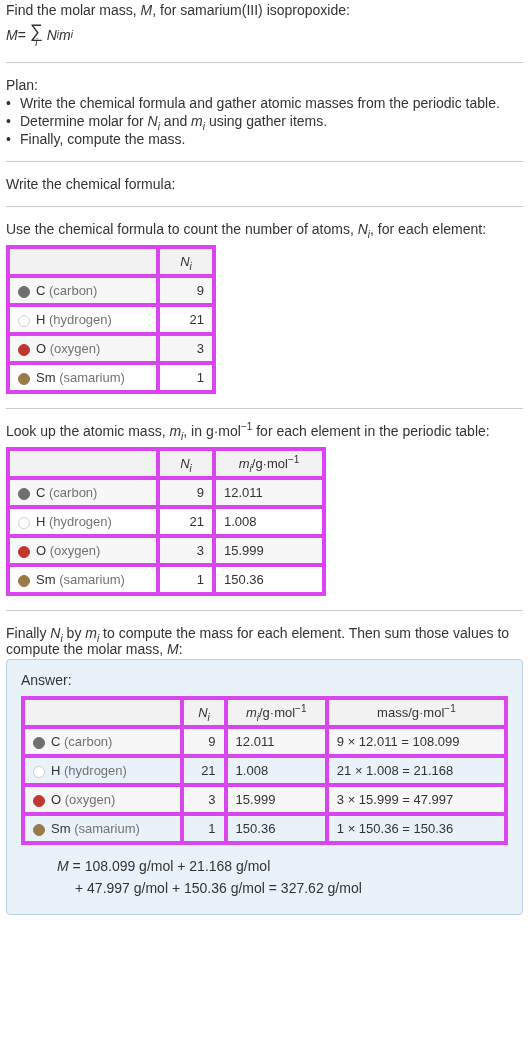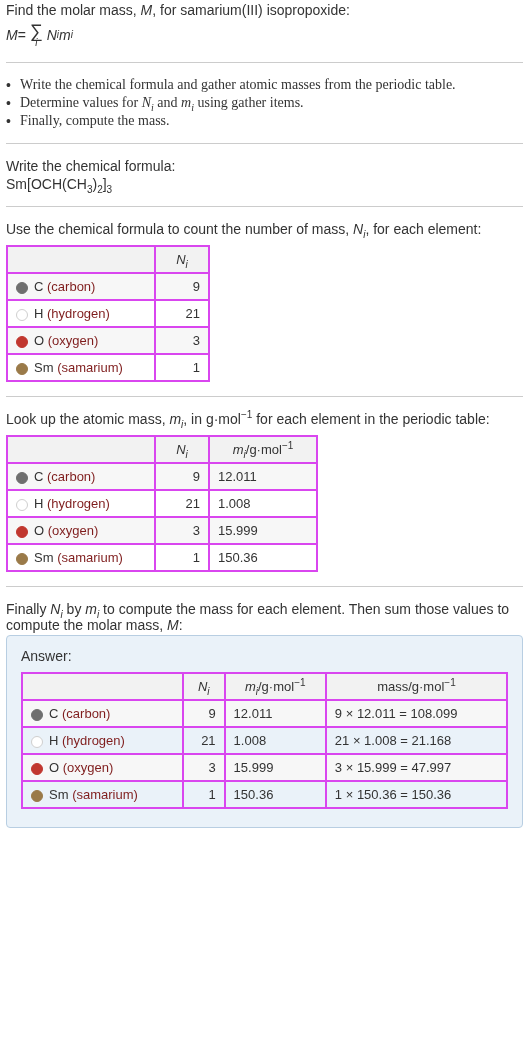--- a/index.html
+++ b/index.html
@@ -13,21 +13,21 @@
   }
   .doc { padding: 0 6px; }
   .line { margin: 2px 0; }
   .hr {
     border: none;
     border-top: 1px solid #ccc;
     margin: 14px 0;
   }
   .bullet-row { display: flex; margin: 2px 0; }
   .bullet { width: 14px; flex: 0 0 14px; }
-  .bullet-text { flex: 1; font-family: Liberation Serif, serif; }
+  .bullet-text { flex: 1; }
 
   .formula { margin: 4px 0 2px 0; }
   .chem { font-family: "Helvetica Neue", Arial, sans-serif; }
   .sub { font-size: 10px; vertical-align: sub; line-height: 0; }
   .sup { font-size: 10px; vertical-align: super; line-height: 0; }
   .var { font-style: italic; }
   .sum-row { display: inline-flex; align-items: center; }
   .sigma-wrap {
     display: inline-flex;
     flex-direction: column;
@@ -36,21 +36,21 @@
     margin: 0 4px;
   }
   .sigma { font-size: 18px; }
   .sigma-sub { font-size: 10px; font-style: italic; margin-top: -2px; }
 
   .tbl {
     border-collapse: collapse;
     margin: 8px 0 4px 0;
   }
   .tbl th, .tbl td {
-    border: 2px solid #d946ef;
+    border: 4px solid #d946ef;
     padding: 5px 8px;
     font-size: 13px;
     text-align: left;
     vertical-align: middle;
   }
   .tbl th {
     background: #f2f2f2;
     font-weight: normal;
     text-align: center;
   }
@@ -61,21 +61,21 @@
   .el-cell { white-space: nowrap; }
   .dot {
     display: inline-block;
     width: 10px; height: 10px;
     border-radius: 50%;
     border: 1px solid #999;
     margin-right: 6px;
     vertical-align: middle;
   }
   .el-name { font-weight: 500; }
-  .el-full { color: #7f1d1d; }
+  .el-full { color: #737373; }
 
   .answer-box {
     background: #eaf2f9;
     border: 1px solid #b8cee2;
     border-radius: 4px;
     padding: 10px 14px 14px 14px;
     margin: 0 0 4px 0;
   }
   .answer-box .tbl { width: 100%; }
   .final-mass { margin-top: 10px; margin-left: 36px; line-height: 1.6; }
@@ -98,46 +98,44 @@
       </span>
       <span class="var">N</span>
         <span class="sub var">i</span>
         <span class="var">m</span>
         <span class="sub var">i</span>
     </span>
   </div>
 
   <hr class="hr">
 
+  <div class="line">Plan:</div>
   <div class="bullet-row">
     <div class="bullet">•</div>
     <div class="bullet-text">Write the chemical formula and gather atomic masses from the periodic table.</div>
   </div>
   <div class="bullet-row">
     <div class="bullet">•</div>
     <div class="bullet-text">
-      <span>Determine values for </span><span class="var">N</span><span class="sub var">i</span><span> and </span><span class="var">m</span><span class="sub var">i</span><span> using gather items.</span>
+      <span>Determine molar for </span><span class="var">N</span><span class="sub var">i</span><span> and </span><span class="var">m</span><span class="sub var">i</span><span> using gather items.</span>
     </div>
   </div>
   <div class="bullet-row">
     <div class="bullet">•</div>
     <div class="bullet-text">Finally, compute the mass.</div>
   </div>
 
   <hr class="hr">
 
   <div class="line">Write the chemical formula:</div>
-  <div class="line chem">
-    <span>Sm[OCH(CH</span><span class="sub">3</span><span>)</span><span class="sub">2</span><span>]</span><span class="sub">3</span>
-  </div>
-
-  <hr class="hr">
-
-  <div class="line">
-    <span>Use the chemical formula to count the number of mass, </span><span class="var">N</span><span class="sub var">i</span><span>, for each element:</span>
+
+  <hr class="hr">
+
+  <div class="line">
+    <span>Use the chemical formula to count the number of atoms, </span><span class="var">N</span><span class="sub var">i</span><span>, for each element:</span>
   </div>
 
   <table class="tbl">
     <tbody>
         <tr>
       <th style="width:130px;"></th>
       <th style="width:36px;"><span class="var">N</span><span class="sub var">i</span></th>
     </tr>
     <tr class="row-alt">
       <td class="el-cell"><span class="dot" style="background:#6f6f6f;border-color:#6f6f6f;"></span><span class="el-name">C</span> <span class="el-full">(carbon)</span></td>
@@ -231,15 +229,19 @@
       </tr>
       <tr>
         <td class="el-cell"><span class="dot" style="background:#9a7a49;border-color:#9a7a49;"></span><span class="el-name">Sm</span> <span class="el-full">(samarium)</span></td>
         <td class="num">1</td>
         <td class="numL">150.36</td>
         <td class="numL">1 × 150.36 = 150.36</td>
       </tr>
     </tbody>
       </table>
 
+    <div class="final-mass">
+      <div><span class="var">M</span><span> = 108.099 g/mol + 21.168 g/mol</span></div>
+      <div style="margin-left:18px;">+ 47.997 g/mol + 150.36 g/mol = 327.62 g/mol</div>
+    </div>
   </div>
 
 </div>
 
 </body></html>

